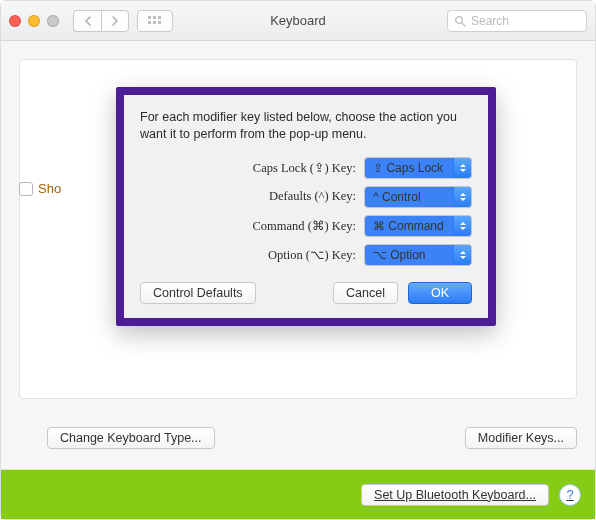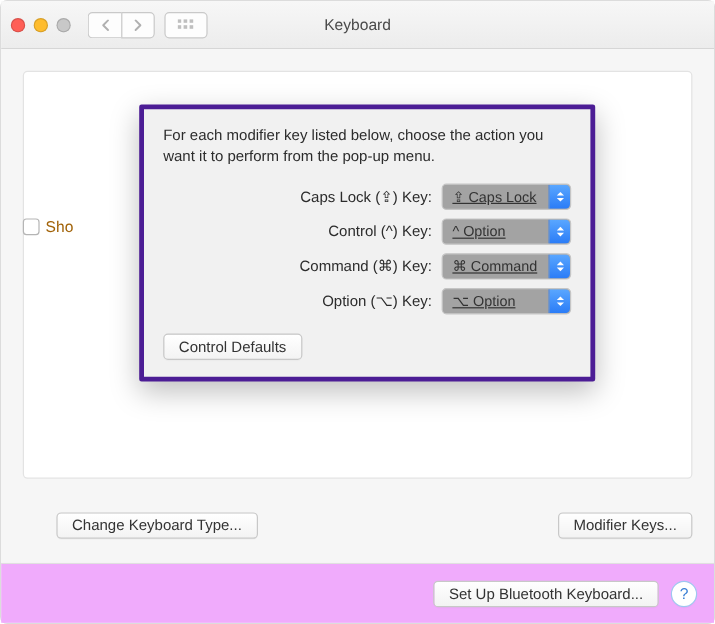--- a/index.html
+++ b/index.html
@@ -108,27 +108,28 @@
     border-radius: 3px;
     background: #fff;
   }
   .bottom-buttons {
     position: absolute;
     left: 18px; right: 18px; bottom: 20px;
     display: flex; justify-content: space-between; margin-left: 28px;
   }
   .footer {
     height: 50px;
-    background: #f0abfc;
+    background: #84cc16;
     border-top: 1px solid #e0e0e0;
     display: flex;
     align-items: center;
     justify-content: flex-end;
     padding: 0 14px;
     gap: 10px;
+    text-decoration: underline;
   }
   .mac-btn {
     height: 22px;
     padding: 0 12px;
     background: linear-gradient(#ffffff, #f3f3f3);
     border: 1px solid #c8c8c8;
     border-radius: 4px;
     font-size: 12.5px;
     color: #333;
     display: inline-flex; align-items: center; justify-content: center;
@@ -142,21 +143,21 @@
     color: #3a7fd5;
     font-size: 13px;
   }
   
   .sheet {
     position: absolute;
     left: 115px;
     top: 46px;
     width: 380px;
     background: #f1f1f1;
-    border: 4px solid #4c1d95;
+    border: 8px solid #4c1d95;
     border-radius: 2px;
     padding: 14px 16px 14px 16px;
     box-shadow: 0 8px 24px rgba(0,0,0,0.25);
   }
   .sheet-desc {
     font-size: 12.5px;
     color: #2c2c2c;
     line-height: 1.35;
     margin-bottom: 14px;
   }
@@ -165,34 +166,34 @@
     align-items: center;
     justify-content: flex-end;
     gap: 8px;
     margin-bottom: 7px;
   }
   .mod-label {
     font-size: 12.5px;
     color: #2c2c2c;
     text-align: right;
     flex: 1;
+    font-family: Liberation Serif, serif;
   }
   .popup {
     width: 108px;
     height: 22px;
-    background: #a3a3a3;
+    background: #3b82f6;
     border: 1px solid #c5c5c5;
     border-radius: 4px;
     display: flex;
     align-items: center;
     position: relative;
     padding-left: 8px;
     font-size: 12px;
     color: #333;
-    text-decoration: underline;
   }
   .popup-cap {
     position: absolute;
     right: 0; top: 0; bottom: 0;
     width: 18px;
     background: linear-gradient(#5aa7ff, #2a7cf7);
     border-left: 1px solid #2a7cf7;
     border-radius: 0 4px 4px 0;
     display: flex; flex-direction: column; align-items: center; justify-content: center;
     gap: 0;
@@ -250,20 +251,27 @@
               <rect x="5" y="0" width="3" height="3"></rect>
               <rect x="10" y="0" width="3" height="3"></rect>
             <rect x="0" y="5" width="3" height="3"></rect>
               <rect x="5" y="5" width="3" height="3"></rect>
               <rect x="10" y="5" width="3" height="3"></rect>
           </g>
         </svg>
       </div>
     </div>
     <div class="titlebar-title">Keyboard</div>
+    <div class="search">
+      <svg width="12" height="12" viewBox="0 0 12 12">
+          <circle cx="5" cy="5" r="3.3" stroke="#bfbfbf" stroke-width="1.3" fill="none"></circle>
+          <line x1="7.6" y1="7.6" x2="11" y2="11" stroke="#bfbfbf" stroke-width="1.3" stroke-linecap="round"></line>
+        </svg>
+      <span>Search</span>
+    </div>
   </div>
 
   <div class="content">
     <div class="inner-panel"></div>
 
     <div class="checkbox-row">
       <div class="chk"></div>
       <span>Sho</span>
     </div>
 
@@ -280,23 +288,23 @@
         <div class="popup">
           <span>⇪ Caps Lock</span>
           <div class="popup-cap">
               <div class="arr up"></div>
               <div class="arr down"></div>
             </div>
         </div>
       </div>
 
       <div class="mod-row">
-        <div class="mod-label">Control (^) Key:</div>
+        <div class="mod-label">Defaults (^) Key:</div>
         <div class="popup">
-          <span>^ Option</span>
+          <span>^ Control</span>
           <div class="popup-cap">
               <div class="arr up"></div>
               <div class="arr down"></div>
             </div>
         </div>
       </div>
 
       <div class="mod-row">
         <div class="mod-label">Command (⌘) Key:</div>
         <div class="popup">
@@ -314,20 +322,24 @@
           <span>⌥ Option</span>
           <div class="popup-cap">
               <div class="arr up"></div>
               <div class="arr down"></div>
             </div>
         </div>
       </div>
 
       <div class="sheet-buttons">
         <div class="mac-btn">Control Defaults</div>
+        <div class="right">
+          <div class="mac-btn">Cancel</div>
+          <div class="mac-btn primary">OK</div>
+        </div>
       </div>
     </div>
   </div>
 
   <div class="footer">
     <div class="mac-btn">Set Up Bluetooth Keyboard...</div>
     <div class="mac-btn help-btn">?</div>
   </div>
 
 </div>

